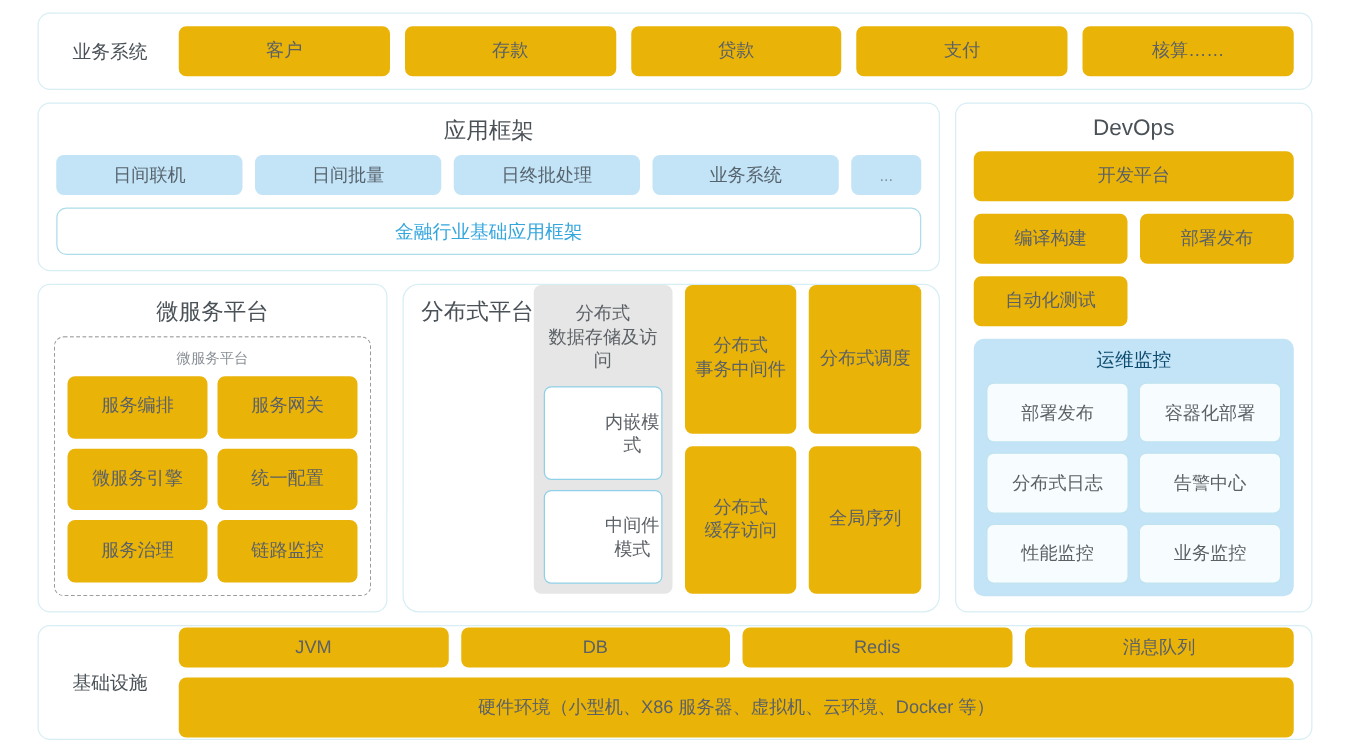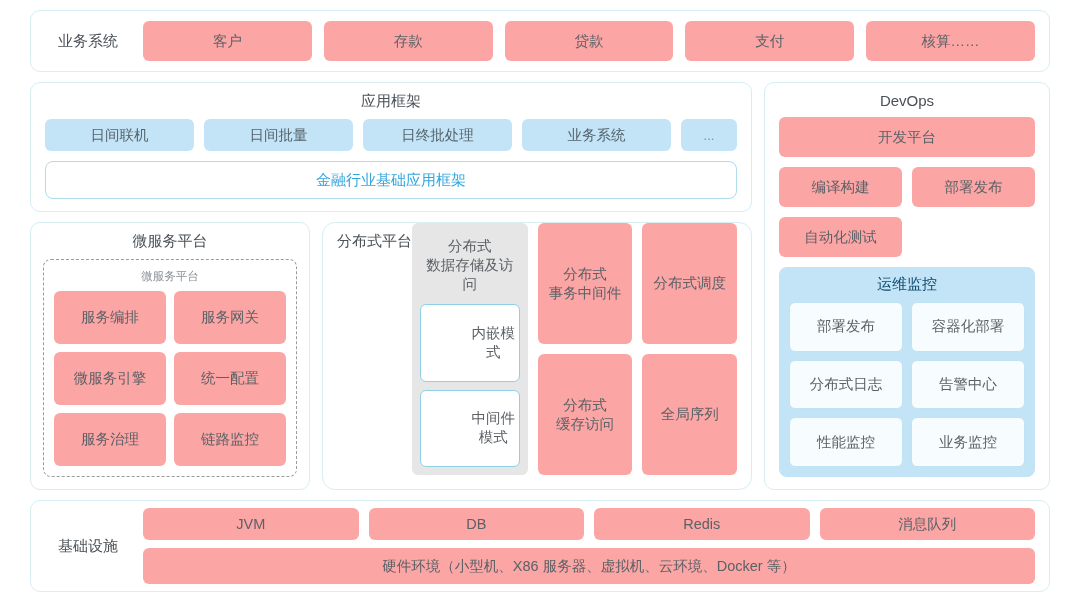--- a/index.html
+++ b/index.html
@@ -22,21 +22,21 @@
 
   
   .outer {
     border: 1px solid #d6eef4;
     border-radius: 10px;
     background: #ffffff;
   }
 
   
   .gcard {
-    background: #fca5a5;
+    background: #eab308;
     border-radius: 6px;
     color: #5c6166;
     font-size: 14.5px;
     display: flex;
     align-items: center;
     justify-content: center;
     text-align: center;
     line-height: 1.3;
   }
 
@@ -61,21 +61,21 @@
     font-size: 14.5px;
     display: flex;
     align-items: center;
     justify-content: center;
     text-align: center;
   }
   .wcard.soft { border-color: #bfe3f0; background: #f7fcfe; }
 
   .sect-title {
     text-align: center;
-    font-size: 15px;
+    font-size: 18px;
     color: #4a5157;
     padding: 9px 0 8px;
   }
   .side-label {
     font-size: 15px;
     color: #4a5157;
     white-space: nowrap;
     display: flex;
     align-items: center;
     justify-content: center;
@@ -233,21 +233,21 @@
     align-items: center;
     padding: 0 14px;
     gap: 12px;
   }
   #row-infra .side-label { width: 86px; flex: 0 0 86px; }
   #row-infra .infra-right {
     flex: 1; display: flex; flex-direction: column; gap: 8px;
   }
   #infra-top { display: flex; gap: 10px; height: 32px; border-radius: 12px; }
   #infra-top .gcard { flex: 1; }
-  #hardware-bar { height: 36px; }
+  #hardware-bar { height: 48px; }
 </style>
 </head>
 <body>
 
 <div class="page">
 
   <div class="outer" id="row-business">
     <div class="side-label">业务系统</div>
     <div class="biz-list">
       <div class="gcard">客户</div>

